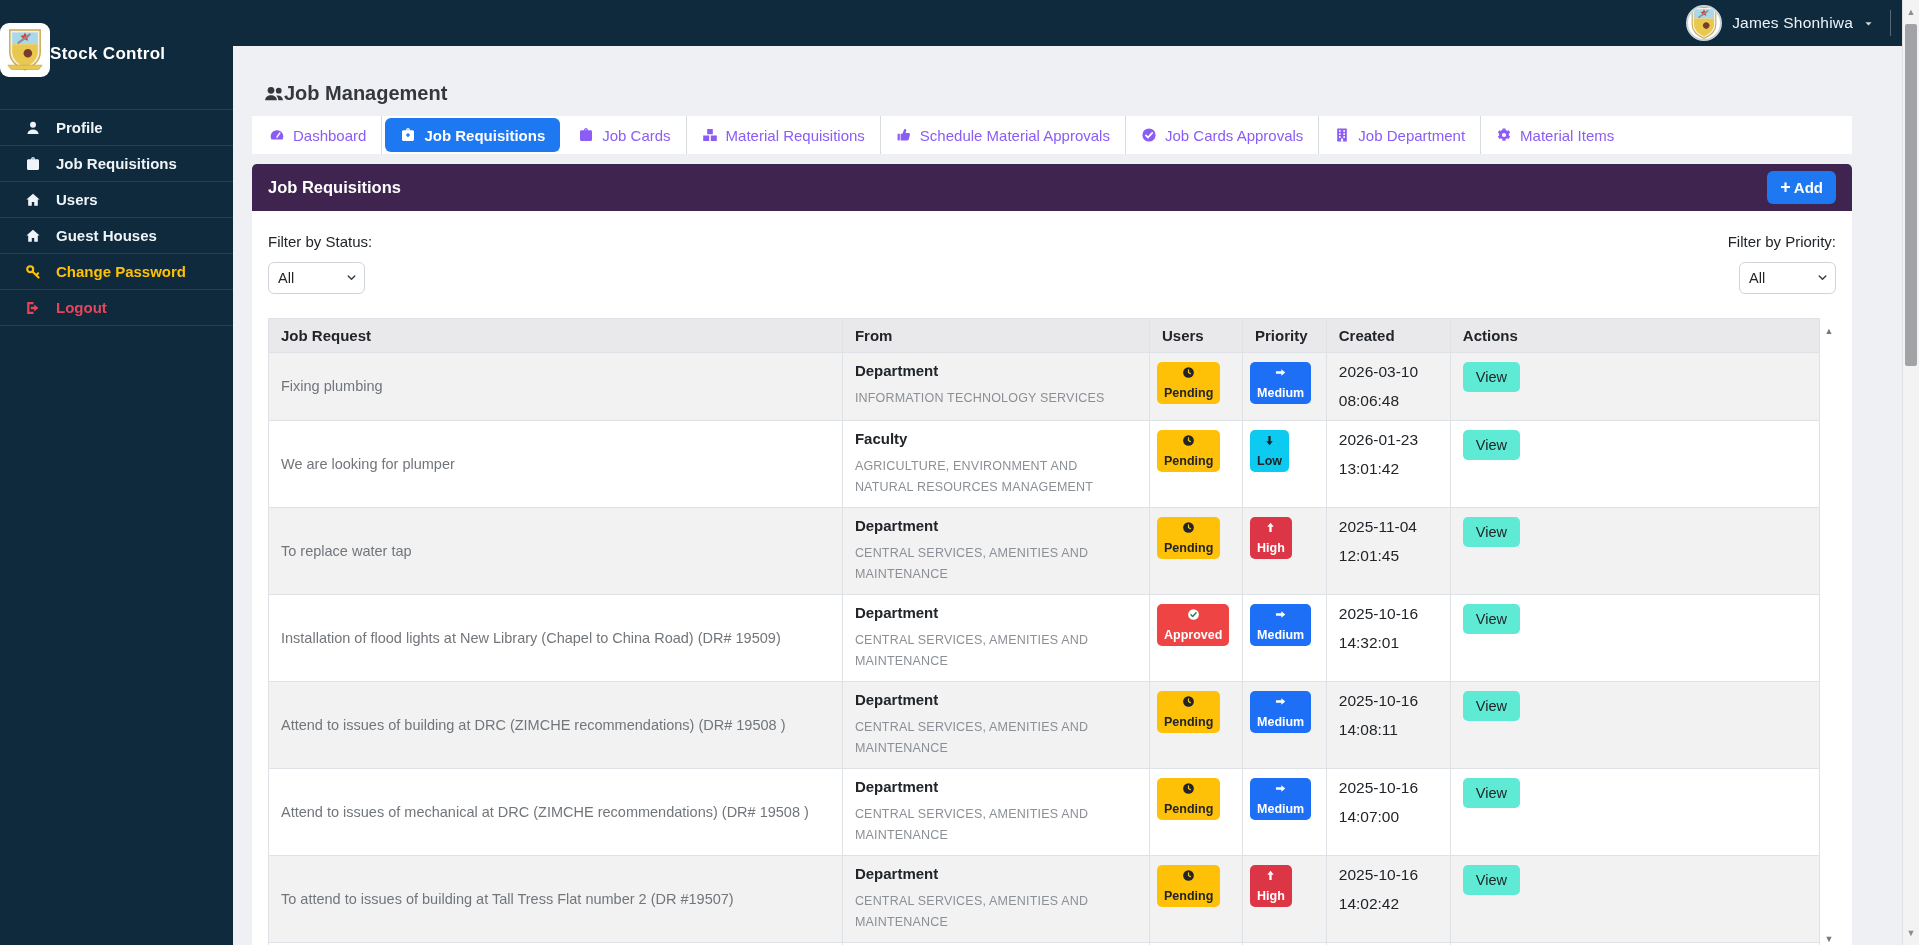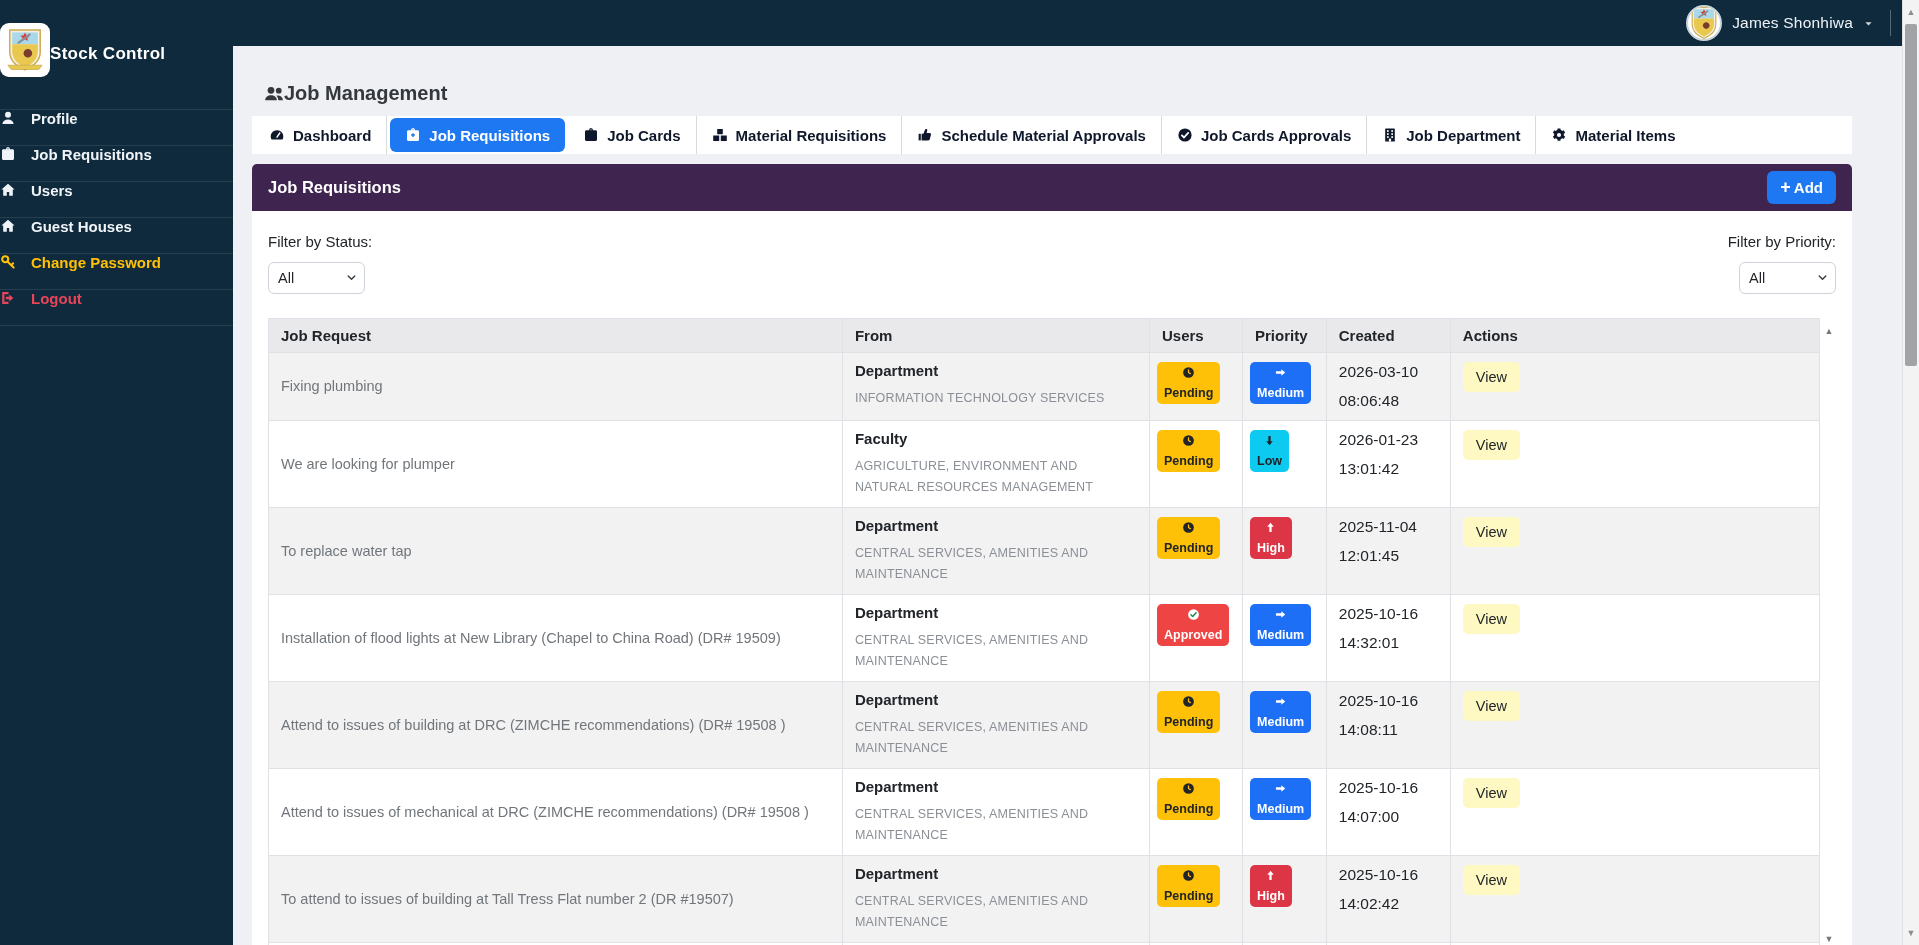--- a/index.html
+++ b/index.html
@@ -16,35 +16,35 @@
   .caret svg { width:11px; height:11px; display:block; color:#cfd8de; }
   .tb-divider { width:1px; height:26px; background:rgba(255,255,255,.3); margin-left:16px; }
 
   
   .sidebar { position:absolute; top:0; left:0; width:233px; height:100%; background:#0e2a3c; z-index:6; }
   .logo-wrap { display:flex; align-items:center; padding-top:23px; }
   .logo-box { width:50px; height:54px; background:#fff; border-radius:9px;
               display:flex; align-items:center; justify-content:center; }
   .app-name { color:#fff; font-size:17px; font-weight:600; margin-top:7px; letter-spacing:.3px; }
   .nav { margin-top:32px; border-top:1px solid rgba(255,255,255,.10); }
-  .nav-item { height:36px; display:flex; gap:15px; 
+  .nav-item { height:36px; display:flex; align-items:center; gap:15px; padding-left:25px;
               border-bottom:1px solid rgba(255,255,255,.10); color:#f0f4f8; font-size:15px;
               font-weight:600; cursor:pointer; }
   .nav-item .icn { width:16px; height:16px; flex:0 0 auto; }
 
   
   .main { position:absolute; left:233px; top:46px; right:17px; bottom:0;
           padding:36px 50px 0 19px; overflow:hidden; }
   .page-title { display:flex; align-items:center; font-size:20px; font-weight:700;
                 color:#34383c; margin:0 0 11px 12px; }
   .page-title .icn { width:20px; height:20px; color:#34383c; }
 
   .tabs { background:#fff; display:flex; align-items:center; width:100%; height:38px; padding:0 2px; }
   .tab { display:flex; align-items:center; gap:8px; padding:0 15px; height:38px; font-size:15px;
-         color:#0f172a; border-right:1px solid #d8dbde; cursor:pointer; font-weight:700; white-space:nowrap; }
+         color:#8b5cf6; border-right:1px solid #d8dbde; cursor:pointer; font-weight:400; white-space:nowrap; }
   .tab:last-child { border-right:none; }
   .tab .icn { width:16px; height:16px; }
   .tab.active { background:#1e78f2; color:#fff; border-radius:6px; height:34px; border-right:none;
                 font-weight:700; margin:0 3px; }
   .tab.active + .tab { border-left:none; }
 
   .panel-header { margin-top:10px; background:#402450; height:47px; display:flex; align-items:center;
                   justify-content:space-between; padding:0 16px; border-radius:5px 5px 0 0; }
   .panel-title { color:#fff; font-weight:700; font-size:16.5px; }
   .add-btn { background:#1e78f2; color:#fff; border:none; border-radius:6px; height:33px; padding:0 13px;
@@ -72,21 +72,21 @@
   td { vertical-align:top; padding:9px 12px; }
   .td-job { vertical-align:middle; color:#71767b; font-size:14.5px; line-height:1.4; }
   .from-title { font-weight:700; font-size:15px; color:#212529; }
   .from-detail { color:#8b9096; font-size:12.5px; margin-top:9px; line-height:21px; letter-spacing:.2px; }
   .td-status, .td-priority { padding-left:7px; padding-right:5px; }
   .badge { display:inline-flex; align-items:center; gap:4px; padding:4px 7px; border-radius:5px;
            font-size:12.5px; font-weight:700; white-space:nowrap;flex-direction:column; }
   .badge .icn { width:13px; height:13px; flex:0 0 auto; }
   .td-created { font-size:15.5px; color:#212529; line-height:20px; }
   .created-time { margin-top:9px; }
-  .view-btn { background:#fef9c3; border:none; border-radius:5px; padding:7px 13px; font-size:14.5px;
+  .view-btn { background:#5eead4; border:none; border-radius:5px; padding:7px 13px; font-size:14.5px;
               color:#212529; cursor:pointer; font-family:inherit; }
 
   .inner-sb { position:absolute; top:0; right:0; width:14px; height:628px; display:flex;
               flex-direction:column; justify-content:space-between; align-items:center;
               padding:9px 0 2px; }
   .inner-sb span { font-size:9px; color:#75797d; line-height:1; cursor:pointer; }
 
   
   .page-scrollbar { position:absolute; right:0; top:0; width:17px; height:100%; background:#f3f3f3;
                     border-left:1px solid #e1e1e1; z-index:60; }

